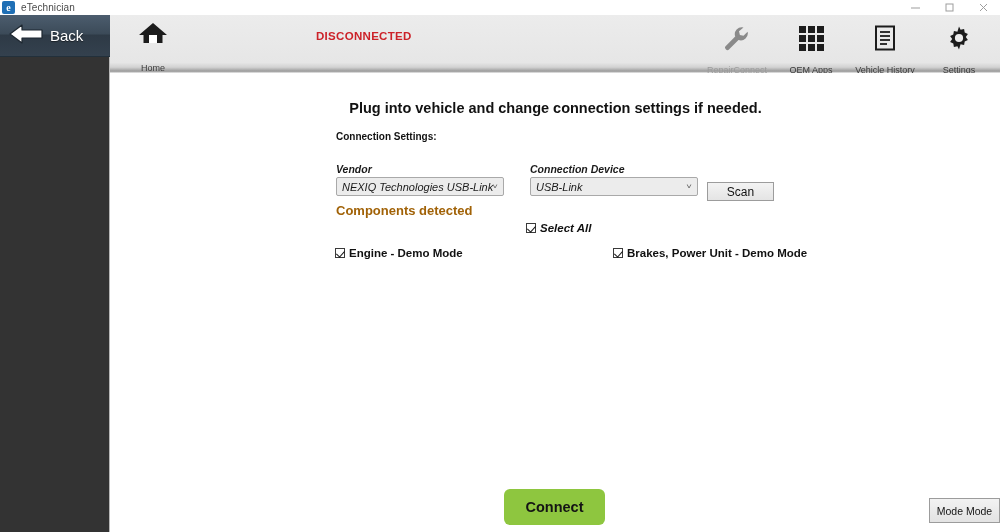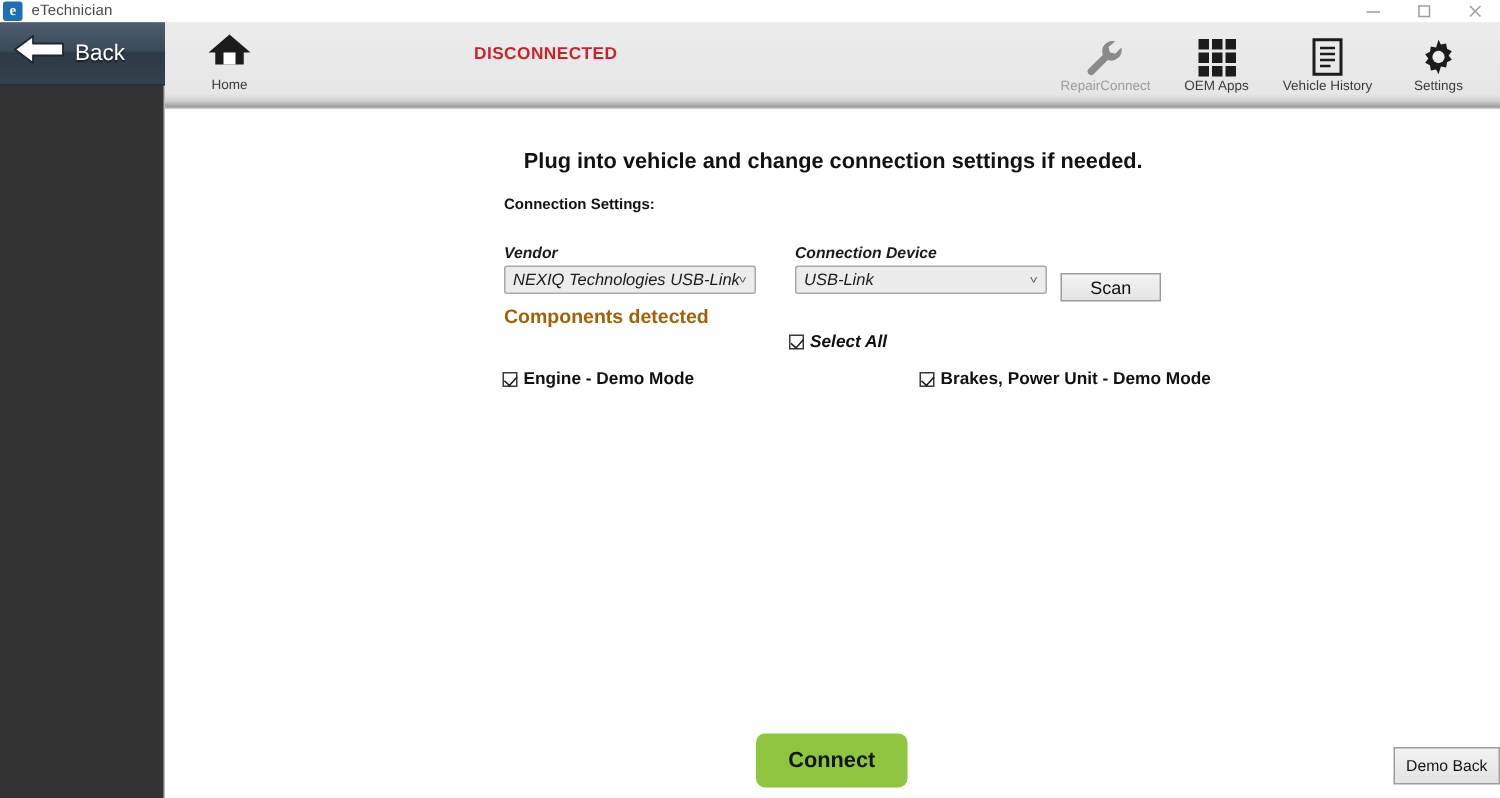--- a/index.html
+++ b/index.html
@@ -107,21 +107,21 @@
   }
   .home-item {
     position: absolute;
     left: 19px; top: 6px;
     width: 48px;
     text-align: center;
   }
   .home-label, .tool-label {
     font-size: 9px;
     color: #3b3b3b;
-    margin-top: 1px;
+    margin-top: 14px;
     white-space: nowrap;
   }
   .status-text {
     position: absolute;
     left: 206px; top: 15px;
     font-size: 11.5px;
     font-weight: bold;
     color: #cc2229;
     letter-spacing: .3px;
     text-align: right;
@@ -441,15 +441,15 @@
     <span>Engine - Demo Mode</span>
   </div>
 
   <div class="cb-row cb-brakes">
     <span class="cbx checked"></span>
     <span>Brakes, Power Unit - Demo Mode</span>
   </div>
 
   <button class="connect-btn">Connect</button>
 
-  <div class="demo-btn">Demo Back</div>
+  <div class="demo-btn">Mode Mode</div>
 
 </div>
 
 </body></html>

